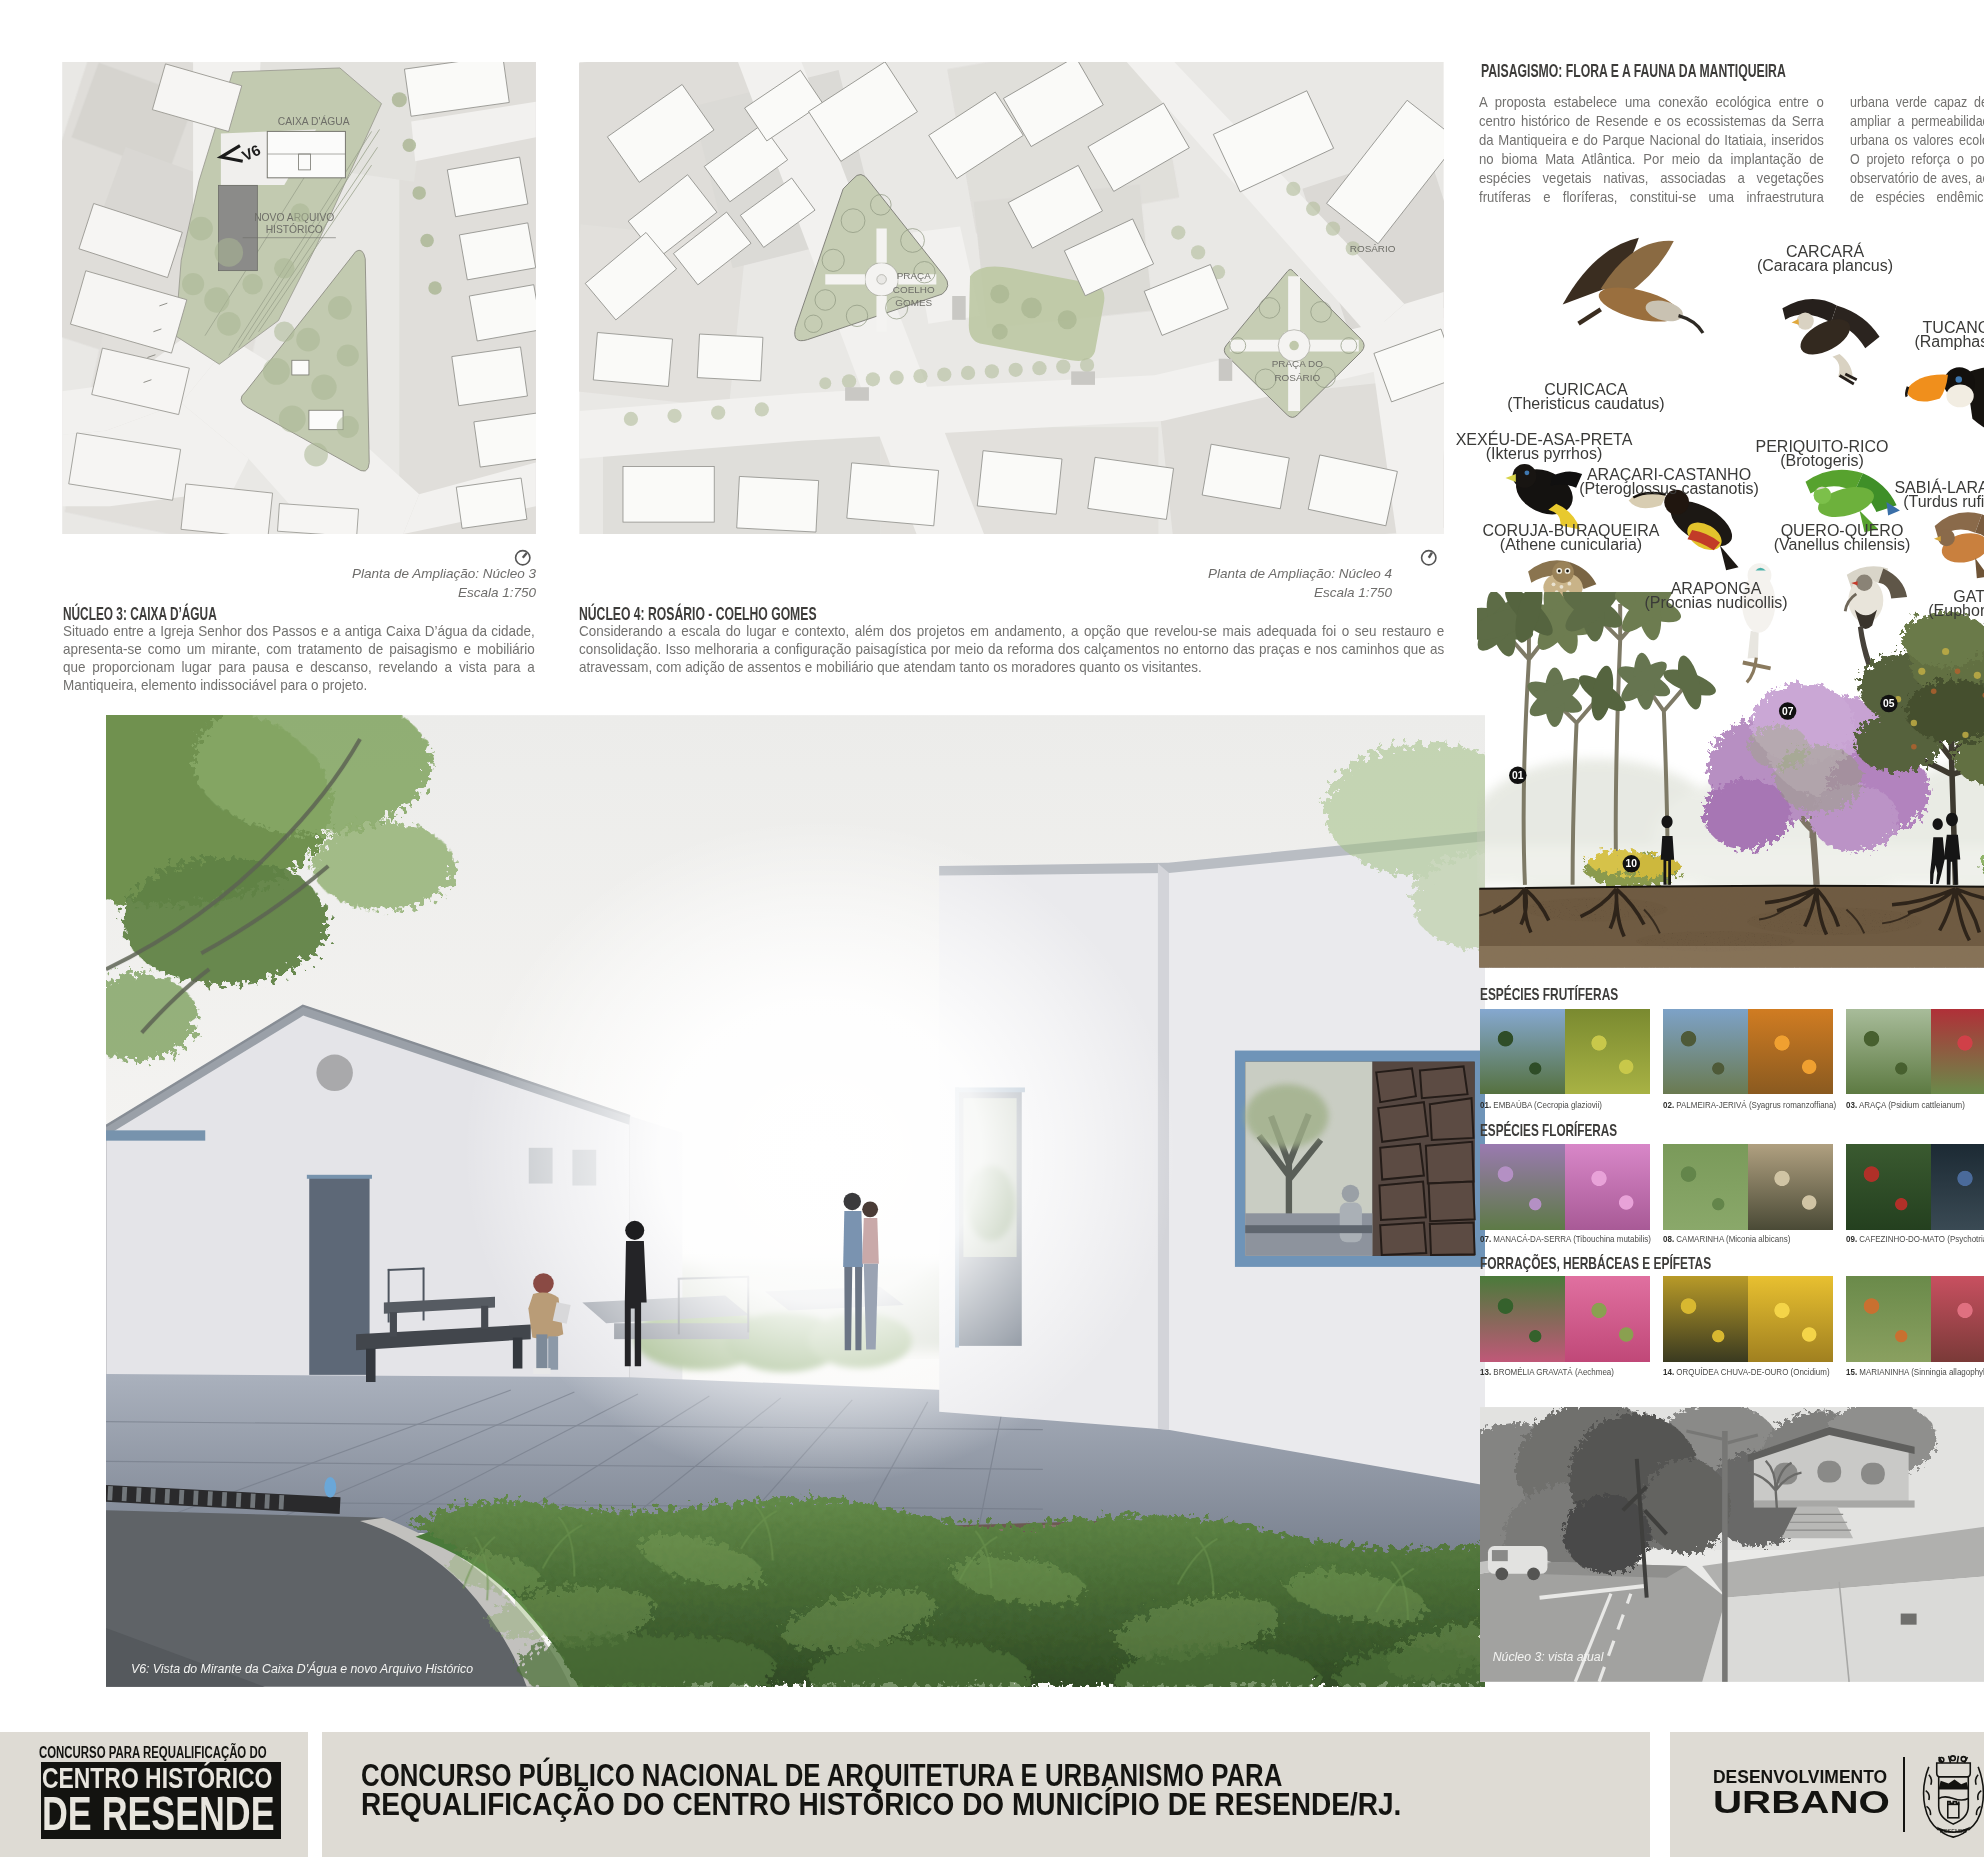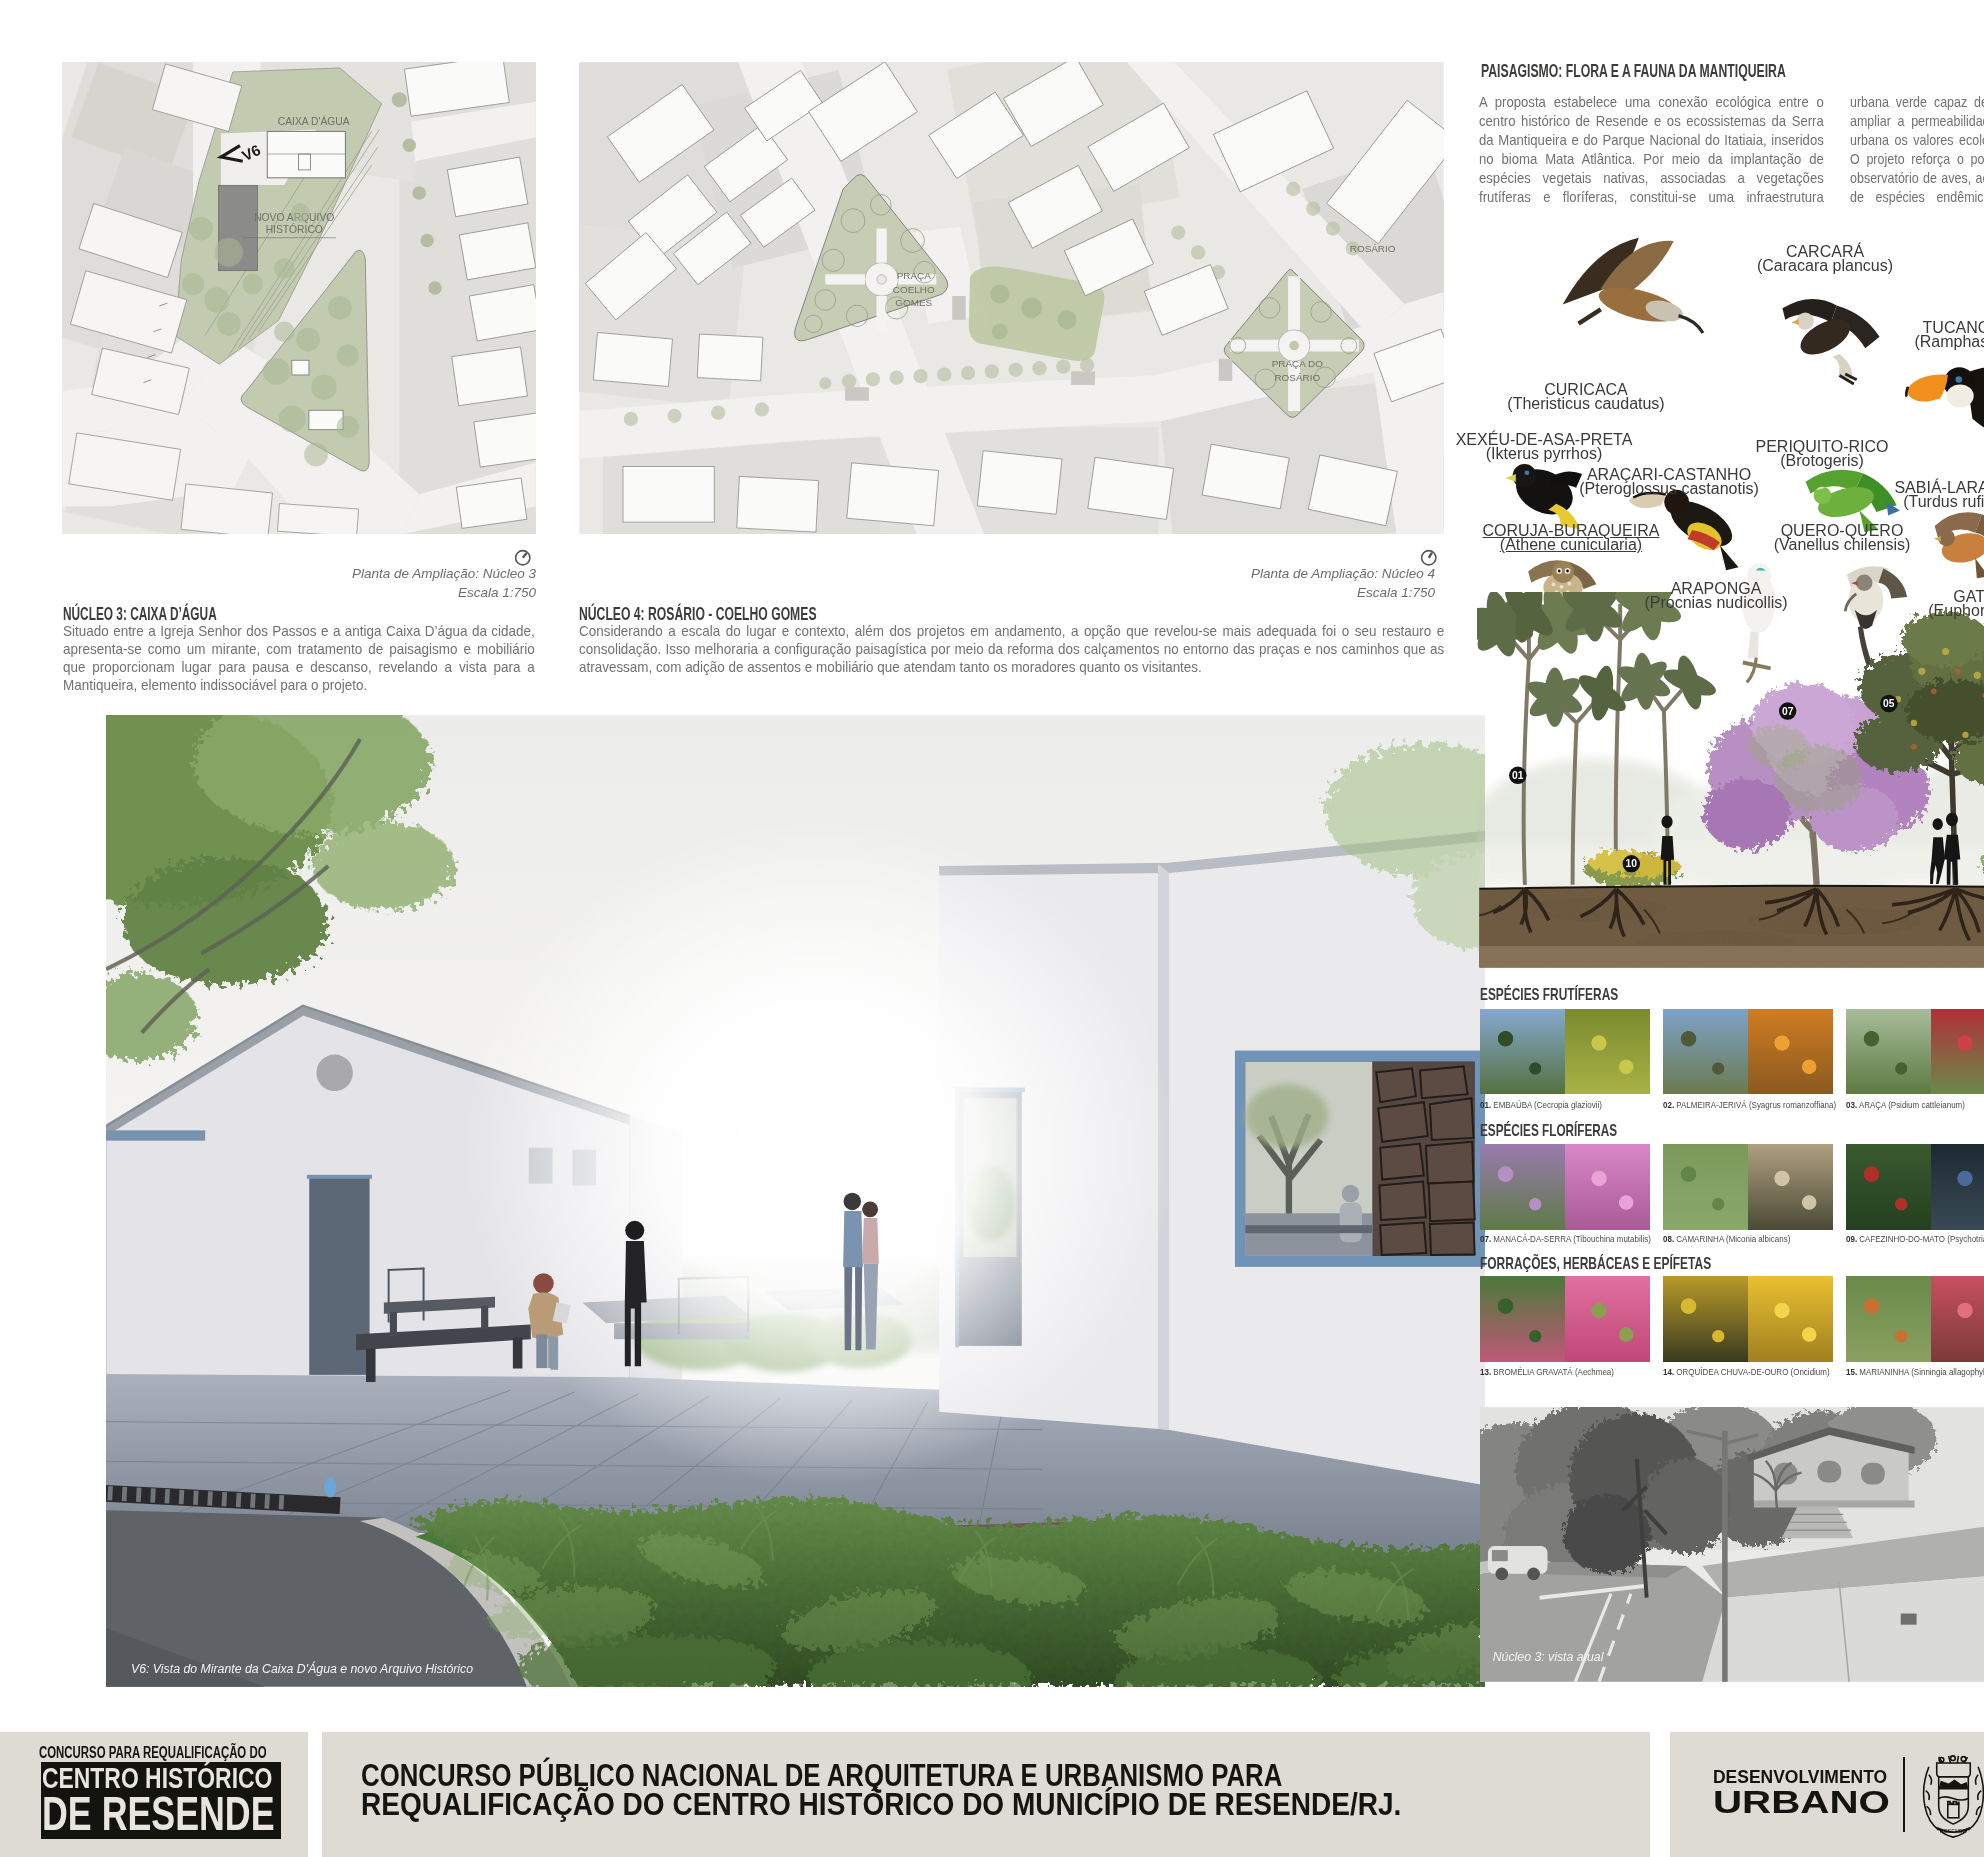--- a/index.html
+++ b/index.html
@@ -298,21 +298,21 @@
 </svg>
 </div>
 
 <div class="abs" style="left:1420px;top:549px;width:17.5px;height:17.5px;">
 <svg width="17.5" height="17.5" viewBox="0 0 44 44">
       <circle cx="22" cy="22" r="18" fill="none" stroke="#555" stroke-width="4"></circle>
       <path d="M22 22 L30 9" stroke="#555" stroke-width="6"></path>
     </svg>
 </div>
 
-<div class="abs cap-it" style="left:1177px;top:565px;width:258px;">Planta de Ampliação: Núcleo 4<br>Escala 1:750</div>
+<div class="abs cap-it" style="left:1134px;top:565px;width:258px;">Planta de Ampliação: Núcleo 4<br>Escala 1:750</div>
 
 <div class="abs h1" style="left:579px;top:603px;transform:scaleX(0.641);">NÚCLEO 4: ROSÁRIO - COELHO GOMES</div>
 
 <div class="abs body-txt" style="left:579px;top:622px;width:965px;transform:scaleX(0.8967);">
   <div class="jl">Considerando a escala do lugar e contexto, além dos projetos em andamento, a opção que revelou-se mais adequada foi o seu restauro e</div>
   <div class="jl">consolidação. Isso melhoraria a configuração paisagística por meio da reforma dos calçamentos no entorno das praças e nos caminhos que as</div>
   <div>atravessam, com adição de assentos e mobiliário que atendam tanto os moradores quanto os visitantes.</div>
 </div>
 
 <div class="abs" style="left:62px;top:715px;width:1379px;height:972px;margin-left:44px;">
@@ -1176,21 +1176,21 @@
 
 <div class="bird-label" style="left:1586px;top:335px;margin-top:48px;">CURICACA<br>(Theristicus caudatus)</div>
 <div class="bird-label" style="left:1825px;top:245px;">CARCARÁ<br>(Caracara plancus)</div>
 <div class="bird-label" style="left:1982px;top:321px;">TUCANO-TOCO<br>(Ramphastos toco)</div>
 
 <div class="bird-label" style="left:1544px;top:433px;">XEXÉU-DE-ASA-PRETA<br>(Ikterus pyrrhos)</div>
 <div class="bird-label" style="left:1822px;top:440px;">PERIQUITO-RICO<br>(Brotogeris)</div>
 <div class="bird-label" style="left:1669px;top:468px;">ARAÇARI-CASTANHO<br>(Pteroglossus castanotis)</div>
 <div class="bird-label" style="left:1970px;top:481px;">SABIÁ-LARANJEIRA<br>(Turdus rufiventris)</div>
 
-<div class="bird-label" style="left:1571px;top:524px;text-decoration:underline;">CORUJA-BURAQUEIRA<br>(Athene cunicularia)</div>
+<div class="bird-label" style="left:1571px;top:524px;">CORUJA-BURAQUEIRA<br>(Athene cunicularia)</div>
 <div class="bird-label" style="left:1842px;top:524px;">QUERO-QUERO<br>(Vanellus chilensis)</div>
 <div class="bird-label" style="left:1716px;top:582px;">ARAPONGA<br>(Procnias nudicollis)</div>
 
 <div class="bird-label" style="left:1999px;top:590px;">GATURAMO<br>(Euphonia violacea)</div>
 
 <div class="abs h1" style="left:1480px;top:985px;font-size:16.7px;transform:scaleX(0.713);">ESPÉCIES FRUTÍFERAS</div>
 
 <div class="abs" style="left:1480px;top:1009px;width:170px;height:85px;">
   <div class="abs" style="left:0;top:0;width:85px;height:100%;background:
     radial-gradient(circle at 30% 35%, #2f4d28 0 9%, rgba(0,0,0,0) 10%),

